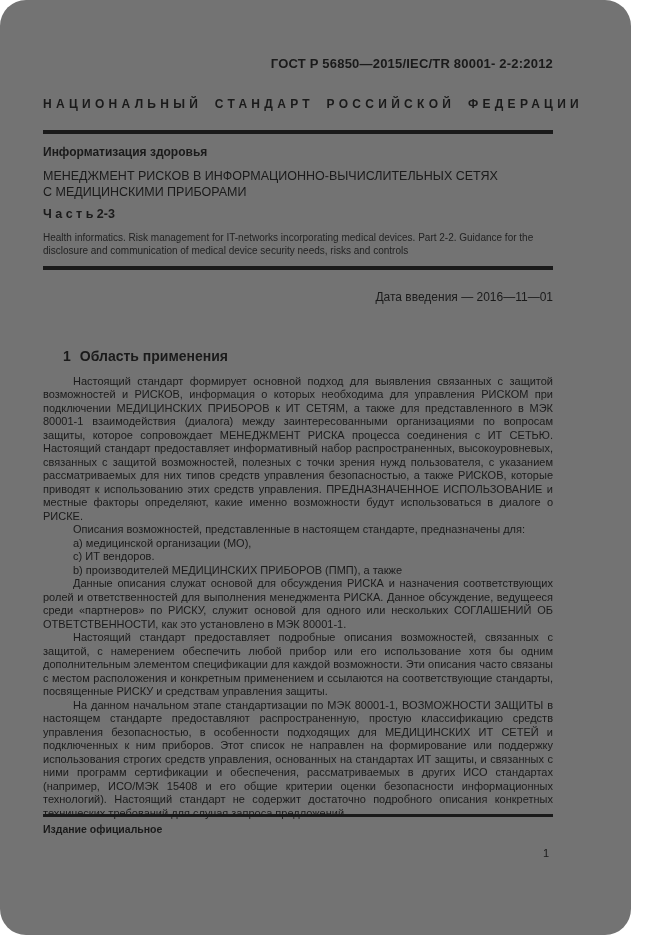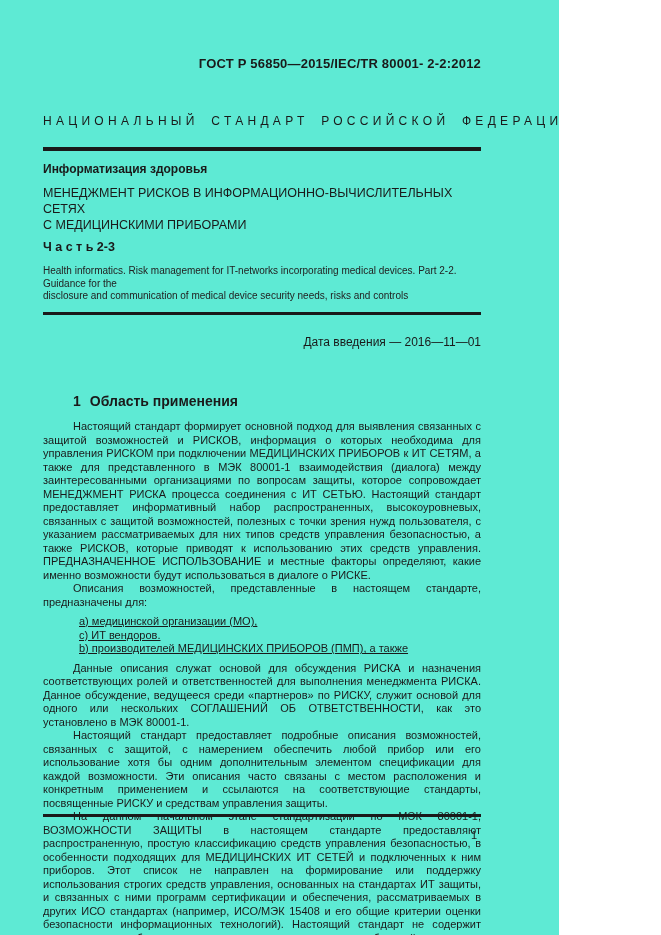--- a/index.html
+++ b/index.html
@@ -1,36 +1,37 @@
 <!DOCTYPE html>
 <html lang="ru"><head>
 <meta charset="utf-8">
 <style>
   html, body { margin: 0; padding: 0; background: #ffffff; }
   .page {
     position: relative;
-    width: 559px;
+    width: 631px;
     height: 935px;
-    background: #5eead4;
+    background: #737373;
     box-sizing: border-box;
     padding: 57px 78px 0 43px;
     font-family: "Liberation Sans", sans-serif;
     color: #1a1a1a;
     overflow: hidden;
+    border-radius: 26px;
   }
   .doc-code {
     text-align: right;
     font-weight: bold;
     font-size: 13px;
     line-height: 14px;
     letter-spacing: 0.2px;
   }
   .nat-standard {
-    margin-top: 43px;
-    font-weight: normal;
+    margin-top: 26px;
+    font-weight: bold;
     font-size: 12px;
     letter-spacing: 4.3px;
     word-spacing: 5px;
     white-space: nowrap;
   }
   .rule {
     background: #1a1a1a;
     height: 4px;
     width: 100%;
   }
@@ -71,34 +72,34 @@
     color: #222222;
   }
   .effective-date {
     margin-top: 20px;
     text-align: right;
     font-weight: normal;
     font-size: 12px;
     line-height: 14px;
   }
   .section-heading {
-    margin: 44px 0 0 30px;
+    margin: 44px 0 0 20px;
     font-weight: bold;
     font-size: 14px;
     line-height: 16px;
   }
   .section-heading .section-num { margin-right: 9px; }
   .body-text {
     margin-top: 11px;
     font-size: 11px;
     line-height: 13.5px;
     text-align: justify;
   }
   .body-text p { margin: 0; text-indent: 30px; }
-  .list-items { margin: 6px; text-decoration: underline; }
+  .list-items { margin: 0; }
   .list-items div {
     margin-left: 30px;
     text-align: left;
   }
   .footer {
     position: absolute;
     left: 43px;
     right: 78px;
     top: 814px;
   }
@@ -156,16 +157,17 @@
       <div>c) ИТ вендоров.</div>
       <div>b) производителей МЕДИЦИНСКИХ ПРИБОРОВ (ПМП), а также</div>
     </div>
     <p>Данные описания служат основой для обсуждения РИСКА и назначения соответствующих ролей и ответственностей для выполнения менеджмента РИСКА. Данное обсуждение, ведущееся среди «партнеров» по РИСКУ, служит основой для одного или нескольких СОГЛАШЕНИЙ ОБ ОТВЕТСТВЕННОСТИ, как это установлено в МЭК 80001-1.</p>
     <p>Настоящий стандарт предоставляет подробные описания возможностей, связанных с защитой, с намерением обеспечить любой прибор или его использование хотя бы одним дополнительным элементом спецификации для каждой возможности. Эти описания часто связаны с местом расположения и конкретным применением и ссылаются на соответствующие стандарты, посвященные РИСКУ и средствам управления защиты.</p>
     <p>На данном начальном этапе стандартизации по МЭК 80001-1, ВОЗМОЖНОСТИ ЗАЩИТЫ в настоящем стандарте предоставляют распространенную, простую классификацию средств управления безопасностью, в особенности подходящих для МЕДИЦИНСКИХ ИТ СЕТЕЙ и подключенных к ним приборов. Этот список не направлен на формирование или поддержку использования строгих средств управления, основанных на стандартах ИТ защиты, и связанных с ними программ сертификации и обеспечения, рассматриваемых в других ИСО стандартах (например, ИСО/МЭК 15408 и его общие критерии оценки безопасности информационных технологий). Настоящий стандарт не содержит достаточно подробного описания конкретных технических требований для случая запроса предложений</p>
   </div>
 
   <div class="footer">
     <div class="footer-rule"></div>
+    <div class="edition-note">Издание официальное</div>
     <div class="page-number">1</div>
   </div>
 
 </div>
 
 </body></html>

